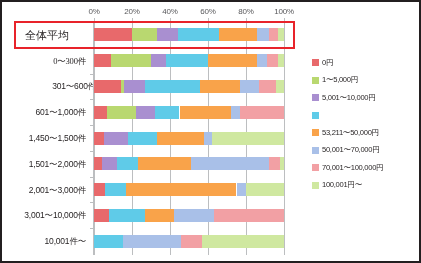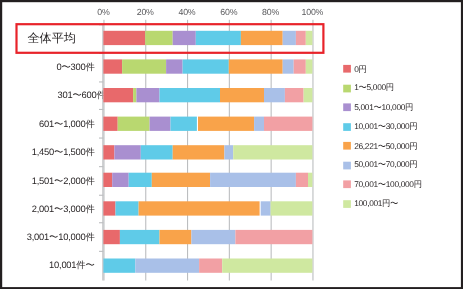--- a/index.html
+++ b/index.html
@@ -88,21 +88,21 @@
         <div class="axis-label" style="left: 92px;">0%</div>
         <div class="axis-label" style="left: 130px;">20%</div>
         <div class="axis-label" style="left: 168px;">40%</div>
         <div class="axis-label" style="left: 206px;">60%</div>
         <div class="axis-label" style="left: 244px;">80%</div>
         <div class="axis-label" style="left: 282px;">100%</div>
       </div>
 
     <div id="cat-labels">
         <div class="cat-label avg" style="width: 67px; left: 0px; top: 26.8889px; line-height: 12px;">全体平均</div>
-        <div class="cat-label" style="width: 84px; left: 0px; top: 52.6667px; line-height: 12px;">0〜300件</div>
+        <div class="cat-label" style="width: 84px; left: 0px; top: 52.6667px; line-height: 12px; font-family: Liberation Serif, serif;">0〜300件</div>
         <div class="cat-label" style="width: 84px; left: 10px; top: 78.4444px; line-height: 12px;">301〜600件</div>
         <div class="cat-label" style="width: 84px; left: 0px; top: 104.222px; line-height: 12px;">601〜1,000件</div>
         <div class="cat-label" style="width: 84px; left: 0px; top: 130px; line-height: 12px;">1,450〜1,500件</div>
         <div class="cat-label" style="width: 84px; left: 0px; top: 155.778px; line-height: 12px;">1,501〜2,000件</div>
         <div class="cat-label" style="width: 84px; left: 0px; top: 181.556px; line-height: 12px;">2,001〜3,000件</div>
         <div class="cat-label" style="width: 84px; left: 0px; top: 207.333px; line-height: 12px;">3,001〜10,000件</div>
         <div class="cat-label" style="width: 84px; left: 0px; top: 233.111px; line-height: 12px;">10,001件〜</div>
       </div>
 
     <div id="plot">
@@ -220,25 +220,24 @@
         <div class="leg-item">
           <span class="leg-swatch" style="background: rgb(185, 216, 112);"></span>
           <span class="leg-text">1〜5,000円</span>
         </div>
         <div class="leg-item">
           <span class="leg-swatch" style="background: rgb(169, 143, 208);"></span>
           <span class="leg-text">5,001〜10,000円</span>
         </div>
         <div class="leg-item">
           <span class="leg-swatch" style="background: rgb(95, 203, 232);"></span>
-          <span class="leg-text">10,001〜30,000円</span>
         </div>
         <div class="leg-item">
           <span class="leg-swatch" style="background: rgb(249, 163, 74);"></span>
-          <span class="leg-text">26,221〜50,000円</span>
+          <span class="leg-text">53,211〜50,000円</span>
         </div>
         <div class="leg-item">
           <span class="leg-swatch" style="background: rgb(169, 192, 232);"></span>
           <span class="leg-text">50,001〜70,000円</span>
         </div>
         <div class="leg-item">
           <span class="leg-swatch" style="background: rgb(242, 160, 164);"></span>
           <span class="leg-text">70,001〜100,000円</span>
         </div>
         <div class="leg-item">

